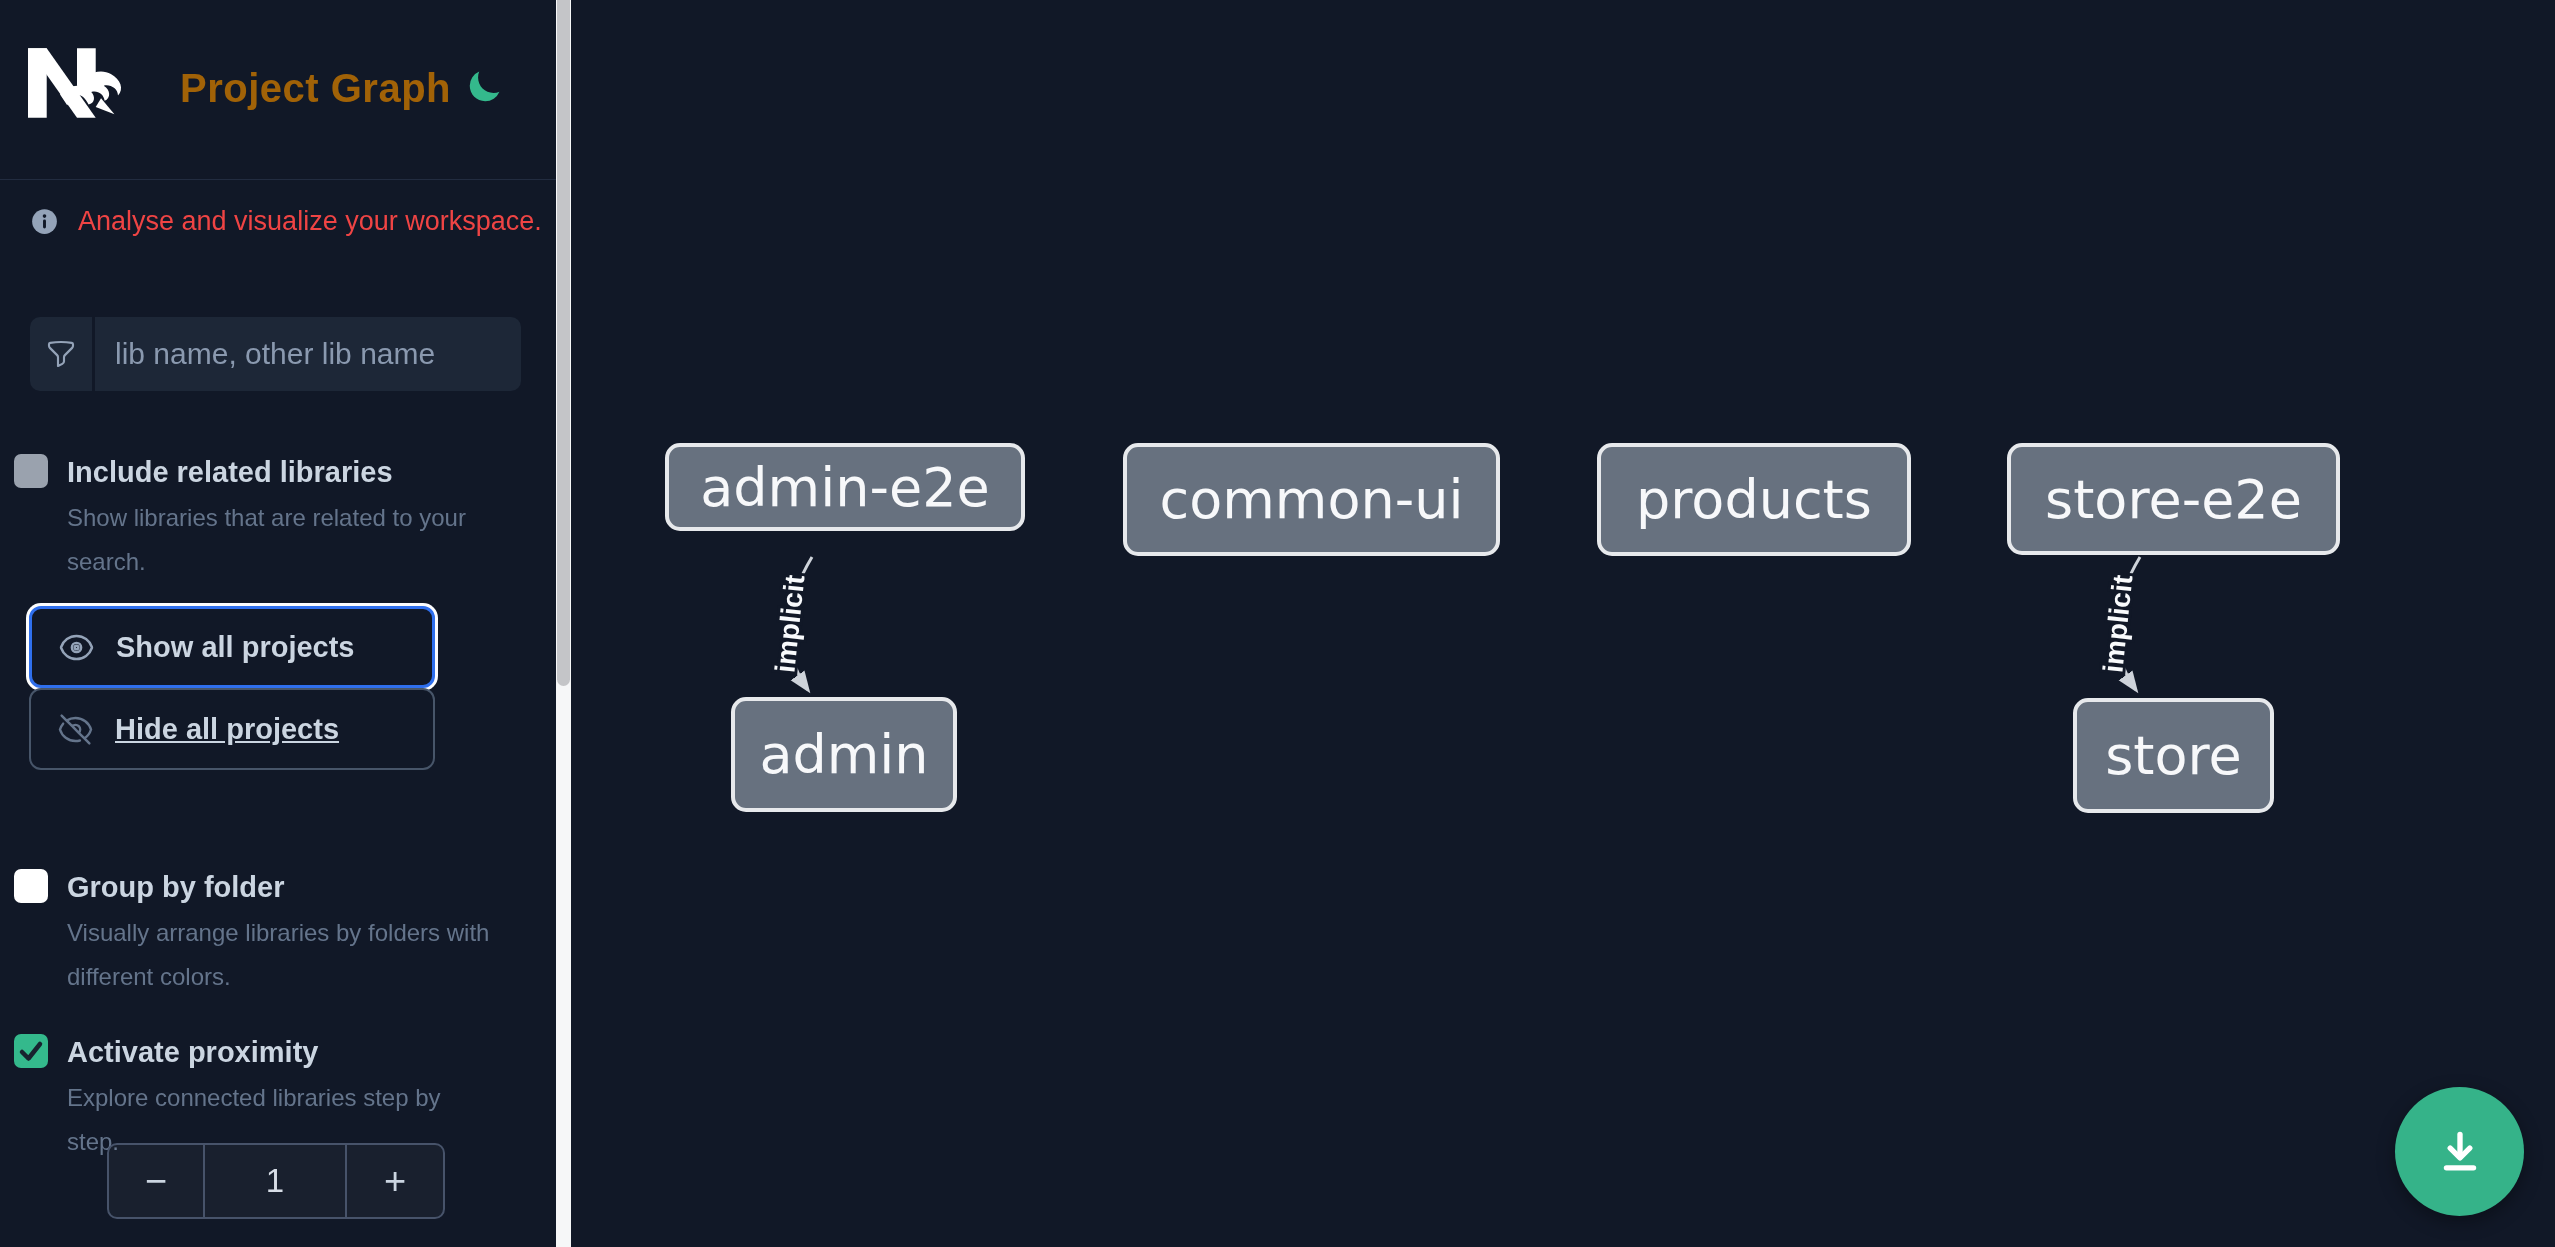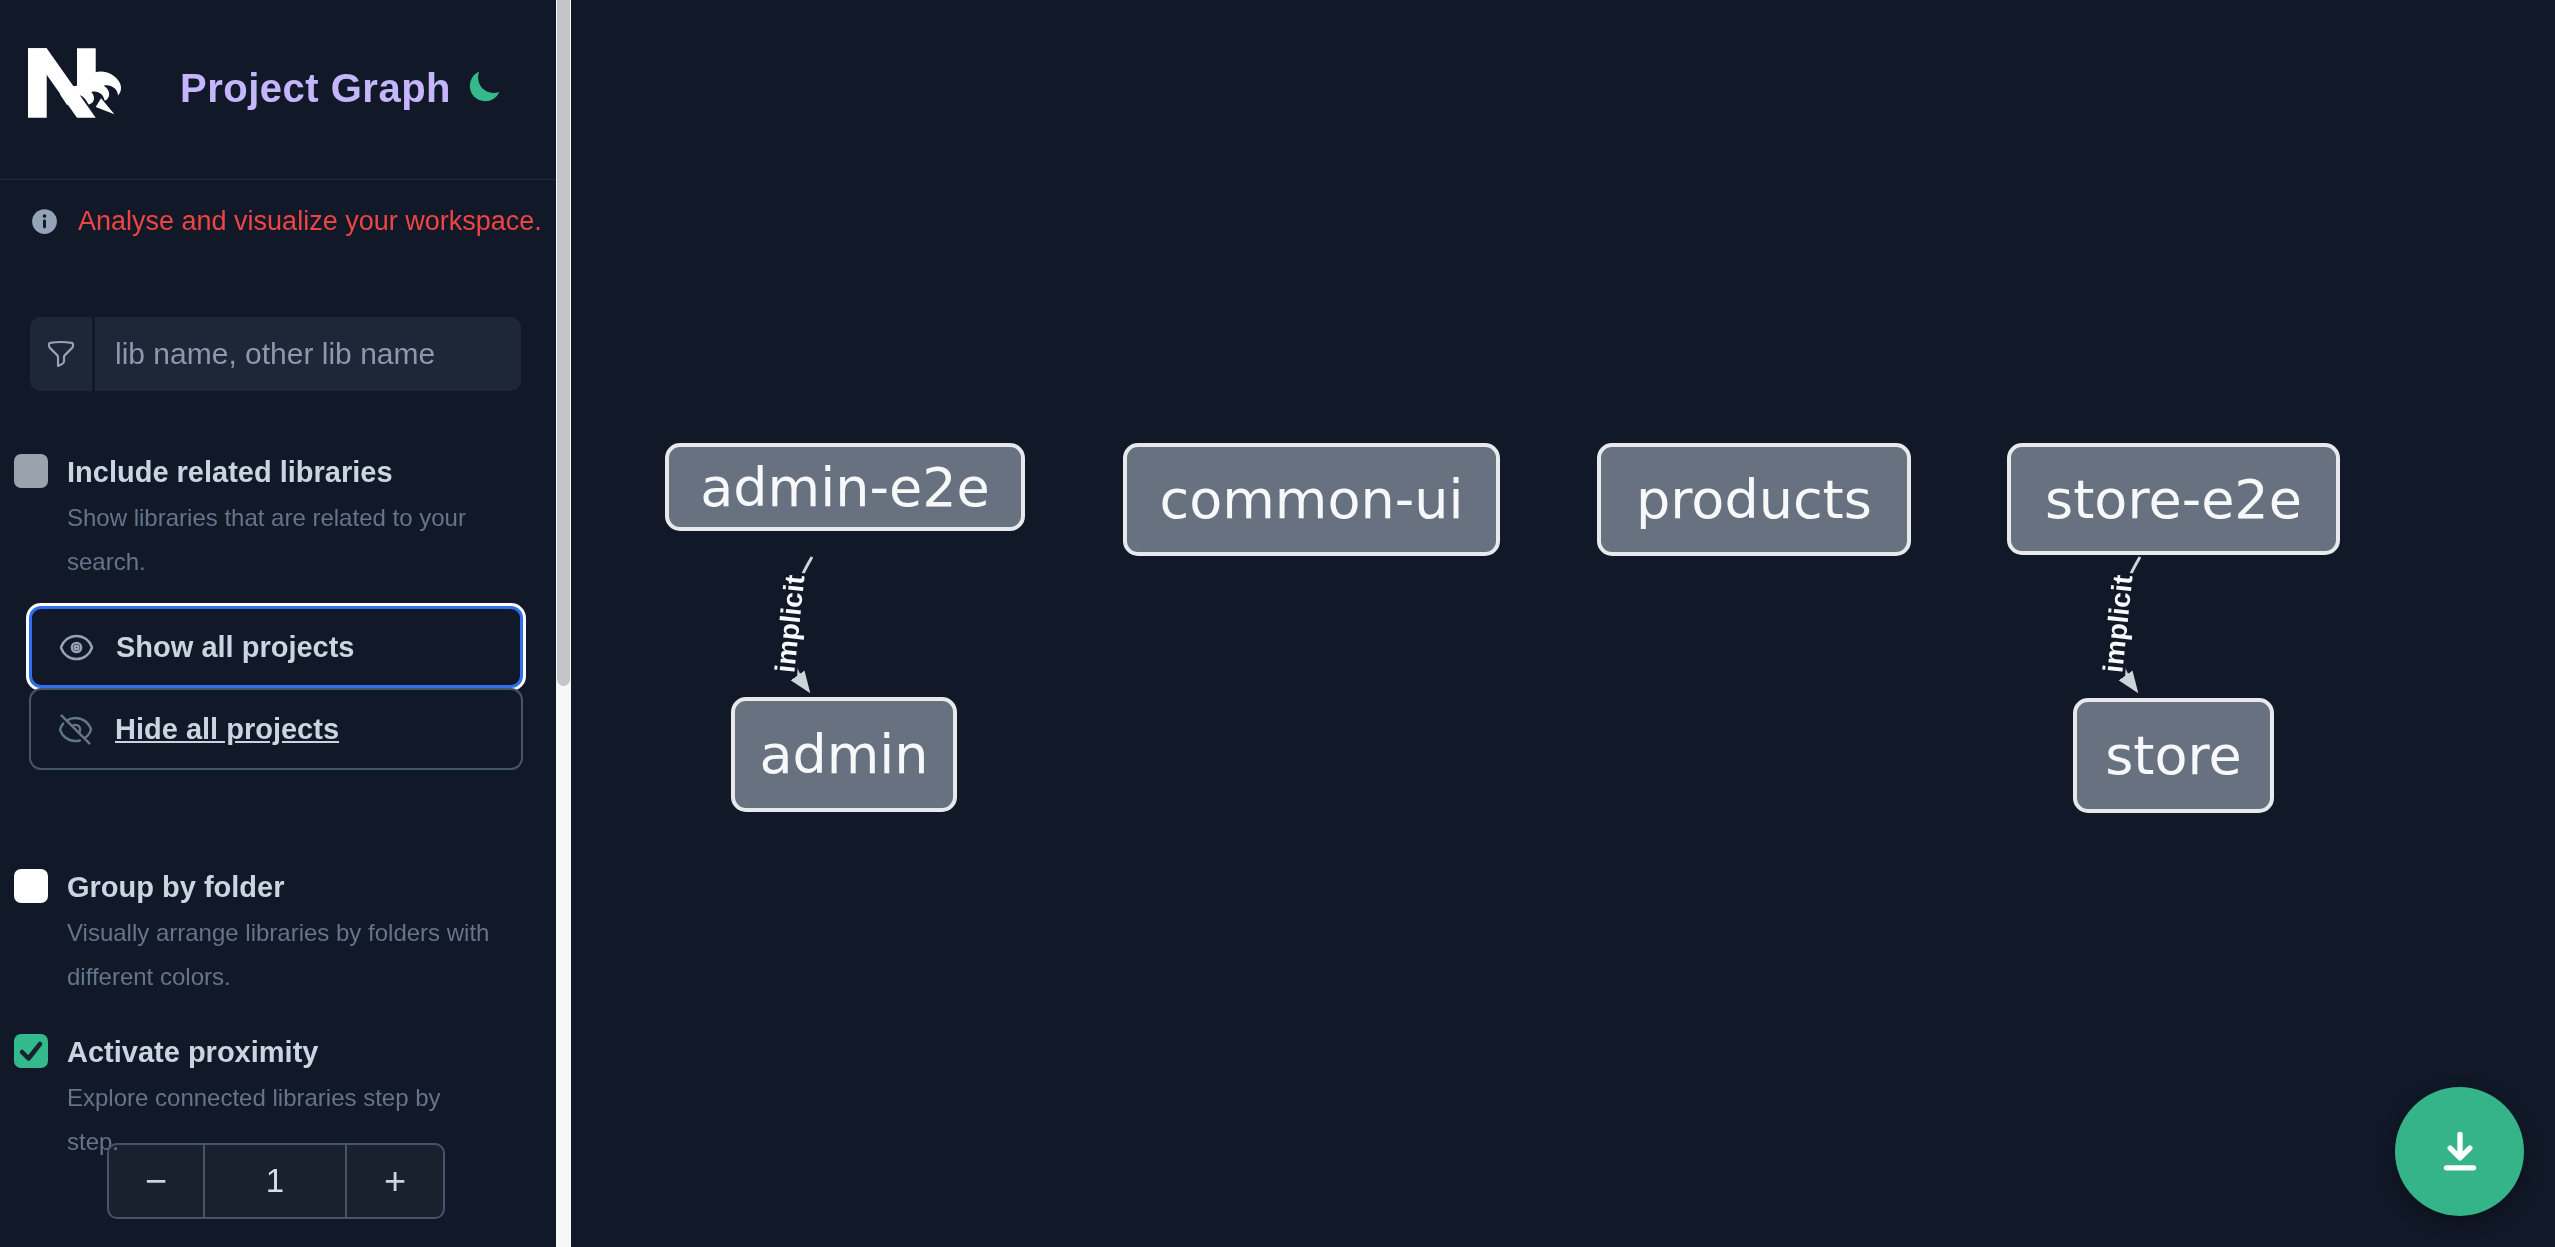--- a/index.html
+++ b/index.html
@@ -5,42 +5,42 @@
   * { margin:0; padding:0; box-sizing:border-box; }
   html,body { width:2555px; height:1247px; overflow:hidden; }
   body { font-family:"Liberation Sans", sans-serif; background:#111827; }
   .screen { position:relative; width:2555px; height:1247px; background:#111827; overflow:hidden; }
 
   
   .sidebar { position:absolute; left:0; top:0; width:556px; height:1247px; background:#111827; }
 
   .sb-header { position:absolute; left:0; top:0; width:556px; height:180px; border-bottom:1px solid #222c40; }
   .logo { position:absolute; left:28px; top:48px; width:98px; height:70px; }
-  .app-title { position:absolute; left:180px; top:66px; font-size:40px; font-weight:600; color:#c4b5fd; letter-spacing:.5px; }
+  .app-title { position:absolute; left:180px; top:66px; font-size:40px; font-weight:600; color:#a16207; letter-spacing:.5px; }
   .theme-toggle { position:absolute; left:464px; top:68px; width:40px; height:40px; border:none; background:transparent; cursor:pointer; }
 
   .info-row { position:absolute; left:31px; top:206px; display:flex; align-items:center; gap:20px; }
   .info-row .tagline { font-size:27px; color:#ef4444; }
 
   .filter-box { position:absolute; left:30px; top:317px; width:491px; height:74px; display:flex; }
   .filter-icon-cell { width:63px; height:74px; background:#1d2737; border-radius:10px 0 0 10px; display:flex; align-items:center; justify-content:center; }
   .filter-gap { width:3px; height:74px; background:#111827; }
   .filter-input { flex:1; height:74px; background:#1d2737; border:none; outline:none; border-radius:0 10px 10px 0; color:#cbd5e1; font-size:30px; padding:0 20px; font-family:"Liberation Sans", sans-serif; }
   .filter-input::placeholder { color:#8a99af; }
 
   .check-row { position:absolute; left:14px; display:flex; align-items:flex-start;margin-top:16px; }
   .checkbox { width:34px; height:34px; border-radius:7px; flex:0 0 34px; position:relative; cursor:pointer; }
   .cb-gray  { background:#9aa2ae; }
   .cb-white { background:#ffffff; }
   .cb-green { background:#34b98c; }
   .check-text { margin-left:19px; width:432px; }
   .check-label { font-size:29px; font-weight:600; color:#cbd5e1; line-height:36px; cursor:pointer; }
   .check-desc { font-size:24px; color:#64748b; line-height:44px; margin-top:6px; }
 
-  .sb-button { position:absolute; left:29px; width:494px; height:82px; border-radius:12px; background:#111827;
+  .sb-button { position:absolute; left:29px; width:406px; height:82px; border-radius:12px; background:#111827;
                display:flex; align-items:center; padding-left:26px; gap:21px; cursor:pointer;
                border:2px solid #475569; color:#cbd5e1; font-size:29px; font-weight:600; font-family:"Liberation Sans", sans-serif; }
   .sb-button.focused { border:3px solid #2f6fed; box-shadow:0 0 0 3px #fdfdfe; }
 
   .stepper { position:absolute; left:107px; top:1143px; width:338px; height:76px; border:2px solid #47536a; border-radius:10px;
              background:rgba(255,255,255,0.035); display:grid; grid-template-columns:96px 140px 98px; }
   .stepper > * { display:flex; align-items:center; justify-content:center; }
   .step-btn { background:transparent; border:none; color:#cbd5e1; font-size:38px; cursor:pointer; font-family:"Liberation Sans", sans-serif; }
   .step-btn.minus { border-right:2px solid #47536a; }
   .step-btn.plus  { border-left:2px solid #47536a; }

